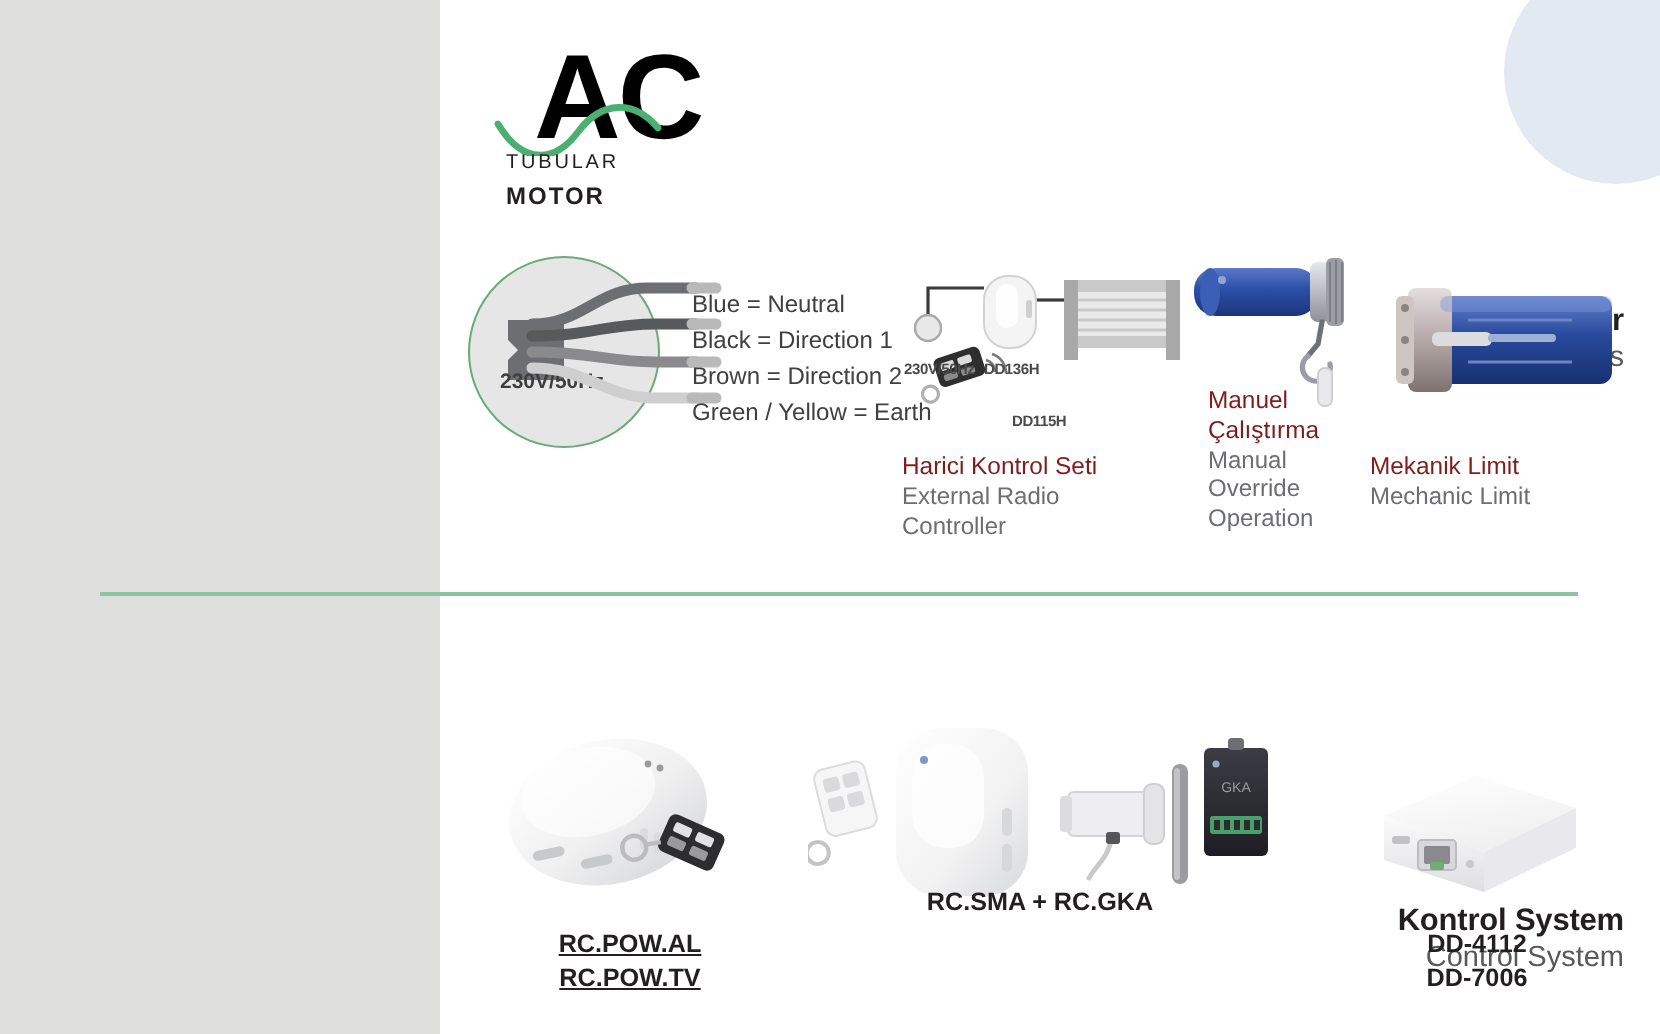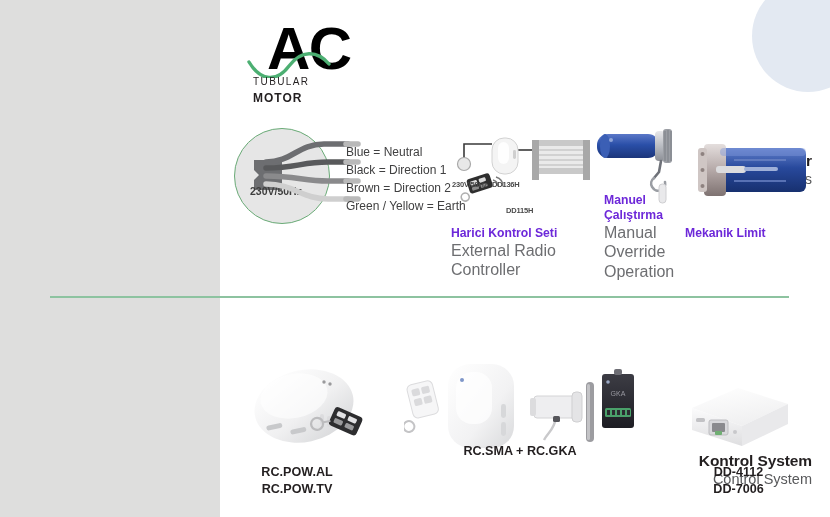--- a/index.html
+++ b/index.html
@@ -110,39 +110,39 @@
   }
 
   .motor-photo { position: absolute; left: 597px; top: 128px; width: 92px; height: 88px; }
   .limit-photo { position: absolute; left: 694px; top: 140px; width: 112px; height: 68px; }
 
   .caption {
     position: absolute;
     text-align: left;
     line-height: 1.22;
   }
-  .caption .tr { font-size: 12.2px; font-weight: bold; color: #6d28d9; display: block; }
-  .caption .en { font-size: 16px; color: #6d6e71; display: block; }
+  .caption .tr { font-size: 12.2px; font-weight: normal; color: #7f1d1d; display: block; }
+  .caption .en { font-size: 12px; color: #6d6e71; display: block; }
   #cap-radio { left: 451px; top: 226px; width: 160px; }
   #cap-manual { left: 604px; top: 193px; width: 80px; text-align: left; }
   #cap-limit  { left: 685px; top: 226px; width: 128px; }
 
   
   .prod { position: absolute; }
   #prod-pow { left: 252px; top: 358px; width: 125px; height: 100px; }
   #prod-sma { left: 404px; top: 360px; width: 230px; height: 100px; }
   #prod-dd  { left: 676px; top: 382px; width: 126px; height: 78px; }
 
   .prod-caption {
     position: absolute;
     text-align: center;
     font-size: 12.6px; font-weight: bold; color: #231f20;
     line-height: 1.35;
   }
-  #cap-pow { left: 227px; top: 464px; width: 140px; }
+  #cap-pow { left: 245px; top: 464px; width: 140px; text-decoration: underline; }
   #cap-sma { left: 420px; top: 443px; width: 200px; }
   #cap-dd  { left: 676px; top: 464px; width: 125px; }
 </style>
 </head>
 <body>
 
 <div id="page">
 
   <div class="corner-circle"></div>
 
@@ -310,20 +310,21 @@
     <rect x="50" y="27" width="34" height="4" rx="2" fill="#9fb0d8"></rect>
     <g stroke="#6d85c4" stroke-width="1.4">
       <line x1="40" y1="20" x2="92" y2="20"></line>
       <line x1="40" y1="41" x2="92" y2="41"></line>
     </g>
     <rect x="26" y="8" width="86" height="8" rx="4" fill="#7e97da" opacity=".45"></rect>
   </svg>
 
   <div class="caption" id="cap-limit">
     <span class="tr">Mekanik Limit</span>
+    <span class="en">Mechanic Limit</span>
   </div>
 
   <div class="divider"></div>
 
   <svg class="prod" id="prod-pow" viewBox="0 0 125 100">
     <defs>
       <linearGradient id="podGrad" x1="0.15" y1="0" x2="0.85" y2="1">
         <stop offset="0%" stop-color="#ffffff"></stop>
         <stop offset="55%" stop-color="#f0f0f1"></stop>
         <stop offset="100%" stop-color="#d6d7d9"></stop>

